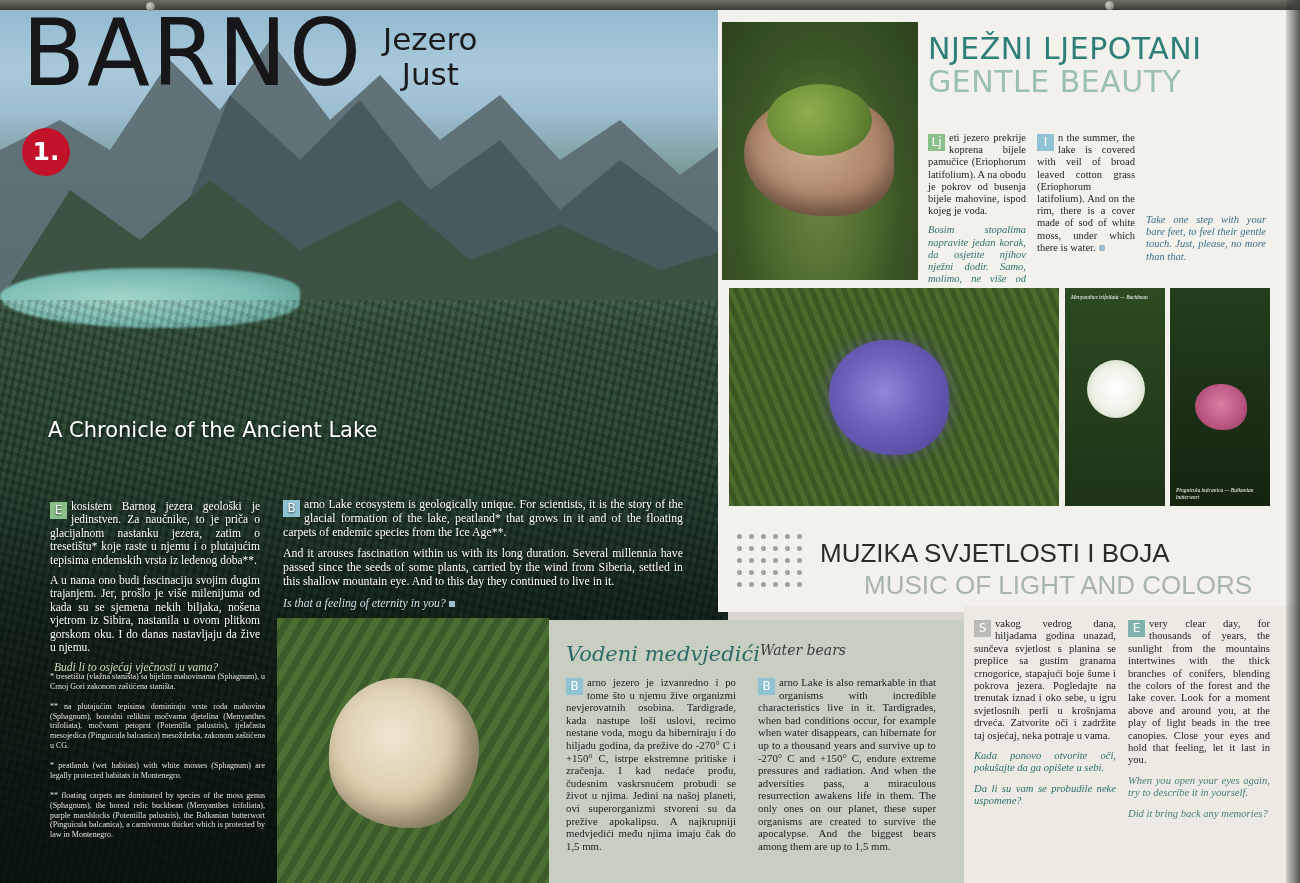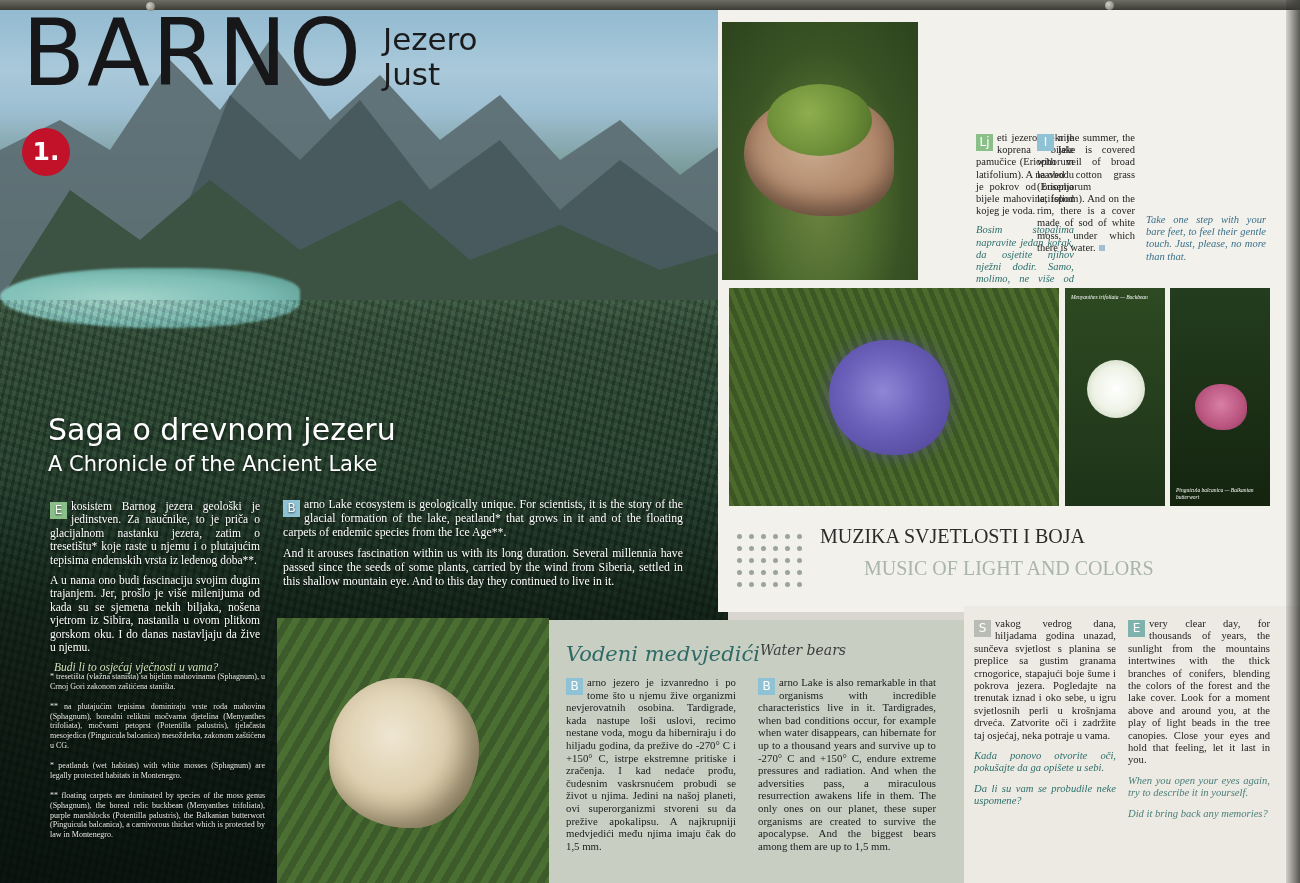--- a/index.html
+++ b/index.html
@@ -73,21 +73,21 @@
     color: #17171a;
   }
   .sub-title {
     position: absolute;
     left: 383px; top: 22px;
     font-family: "DejaVu Sans", sans-serif;
     font-size: 31px;
     line-height: 35px;
     color: #1b1b1e;
   }
-  .sub-title .b { display: block; }
+  .sub-title .b { display: block; text-align: center; }
   .num-badge {
     position: absolute;
     left: 22px; top: 128px;
     width: 48px; height: 48px;
     border-radius: 50%;
     background: #c1122a;
     color: #fff;
     font-family: "DejaVu Sans", sans-serif;
     font-size: 25px;
     text-align: center;
@@ -211,21 +211,20 @@
   .heading-nj .en { color: #9bc0ae; }
 
   .txt-nj-1 {
     position: absolute;
     left: 928px; top: 132px;
     width: 98px;
     font-size: 10.5px;
     line-height: 12.2px;
     text-align: justify;
     color: #1d1d1d;
-    margin-left: 48px;
   }
   .txt-nj-2 {
     position: absolute;
     left: 1037px; top: 132px;
     width: 98px;
     font-size: 10.5px;
     line-height: 12.2px;
     text-align: justify;
     color: #1d1d1d;
   }
@@ -301,23 +300,23 @@
     width: 68px; height: 58px;
   }
   .dots i {
     position: absolute;
     width: 5px; height: 5px;
     background: #9aa39c;
     border-radius: 50%;
   }
   .heading-muz {
     position: absolute;
-    left: 820px; top: 520px;
-    font-family: Liberation Serif, serif;
-    font-size: 20px;
+    left: 820px; top: 537px;
+    font-family: Liberation Sans, sans-serif;
+    font-size: 26px;
     line-height: 32px;
     color: #2b2b2b;
   }
   .heading-muz .en { color: #a9b5ac; margin-left: 44px; }
 
   
   .panel-bears {
     position: absolute;
     left: 546px; top: 620px;
     width: 418px; height: 263px;
@@ -440,52 +439,56 @@
   <div class="title-block">
     <div class="barno">BARNO</div>
   </div>
   <div class="sub-title">
     <span class="b">Jezero</span>
     <span class="b">Just</span>
   </div>
   <div class="num-badge">1.</div>
 
   <div class="saga">
-    <div>Saga o drevnom jezeru</div>
     <div class="line2">A Chronicle of the Ancient Lake</div>
   </div>
 
   <div class="col-left">
     <p style="margin:0 0 7px 0;">
       <span class="dropcap">E</span><span>kosistem Barnog jezera geološki je jedinstven. Za naučnike, to je priča o glacijalnom nastanku jezera, zatim o tresetištu* koje raste u njemu i o plutajućim tepisima endemskih vrsta iz ledenog doba**.</span>
     </p>
     <p style="margin:0 0 7px 0;">A u nama ono budi fascinaciju svojim dugim trajanjem. Jer, prošlo je više milenijuma od kada su se sjemena nekih biljaka, nošena vjetrom iz Sibira, nastanila u ovom plitkom gorskom oku. I do danas nastavljaju da žive u njemu.</p>
     <p class="ital" style="margin:4px;">Budi li to osjećaj vječnosti u vama?</p>
   </div>
 
   <div class="col-right">
     <p style="margin:0 0 8px 0;">
       <span class="dropcap blue">B</span><span>arno Lake ecosystem is geologically unique. For scientists, it is the story of the glacial formation of the lake, peatland* that grows in it and of the floating carpets of endemic species from the Ice Age**.</span>
     </p>
     <p style="margin:0 0 8px 0;">And it arouses fascination within us with its long duration. Several millennia have passed since the seeds of some plants, carried by the wind from Siberia, settled in this shallow mountain eye. And to this day they continued to live in it.</p>
+    <p class="ital en" style="margin:0;"><span>Is that a feeling of eternity in you?</span><span class="sqr b"></span></p>
   </div>
 
   <div class="footnotes">
     <p>* tresetišta (vlažna staništa) sa bijelim mahovinama (Sphagnum), u Crnoj Gori zakonom zaštićena staništa.</p>
     <p>** na plutajućim tepisima dominiraju vrste roda mahovina (Sphagnum), borealni reliktni močvarna djetelina (Menyanthes trifoliata), močvarni petoprst (Potentilla palustris), tjelačasta mesojedica (Pinguicula balcanica) mesožderka, zakonom zaštićena u CG.</p>
     <p>* peatlands (wet habitats) with white mosses (Sphagnum) are legally protected habitats in Montenegro.</p>
     <p>** floating carpets are dominated by species of the moss genus (Sphagnum), the boreal relic buckbean (Menyanthes trifoliata), purple marshlocks (Potentilla palustris), the Balkanian butterwort (Pinguicula balcanica), a carnivorous thicket which is protected by law in Montenegro.</p>
   </div>
 
   <div class="panel-top"></div>
 
   <div class="photo-hand">
     <div class="moss"></div>
   </div>
 
+  <div class="heading-nj">
+    <div>NJEŽNI LJEPOTANI</div>
+    <div class="en">GENTLE BEAUTY</div>
+  </div>
 
   <div class="txt-nj-1">
     <span class="dropcap">Lj</span><span>eti jezero prekrije koprena bijele pamučice (Eriophorum latifolium). A na obodu je pokrov od busenja bijele mahovine, ispod kojeg je voda.</span>
     <p class="ital-dark" style="margin:7px 0 0 0;">Bosim stopalima napravite jedan korak, da osjetite njihov nježni dodir. Samo, molimo, ne više od toga.</p>
   </div>
 
   <div class="txt-nj-2">
     <span class="dropcap blue">I</span><span>n the summer, the lake is covered with veil of broad leaved cotton grass (Eriophorum latifolium). And on the rim, there is a cover made of sod of white moss, under which there is water.</span><span class="sqr b"></span>
   </div>
 

